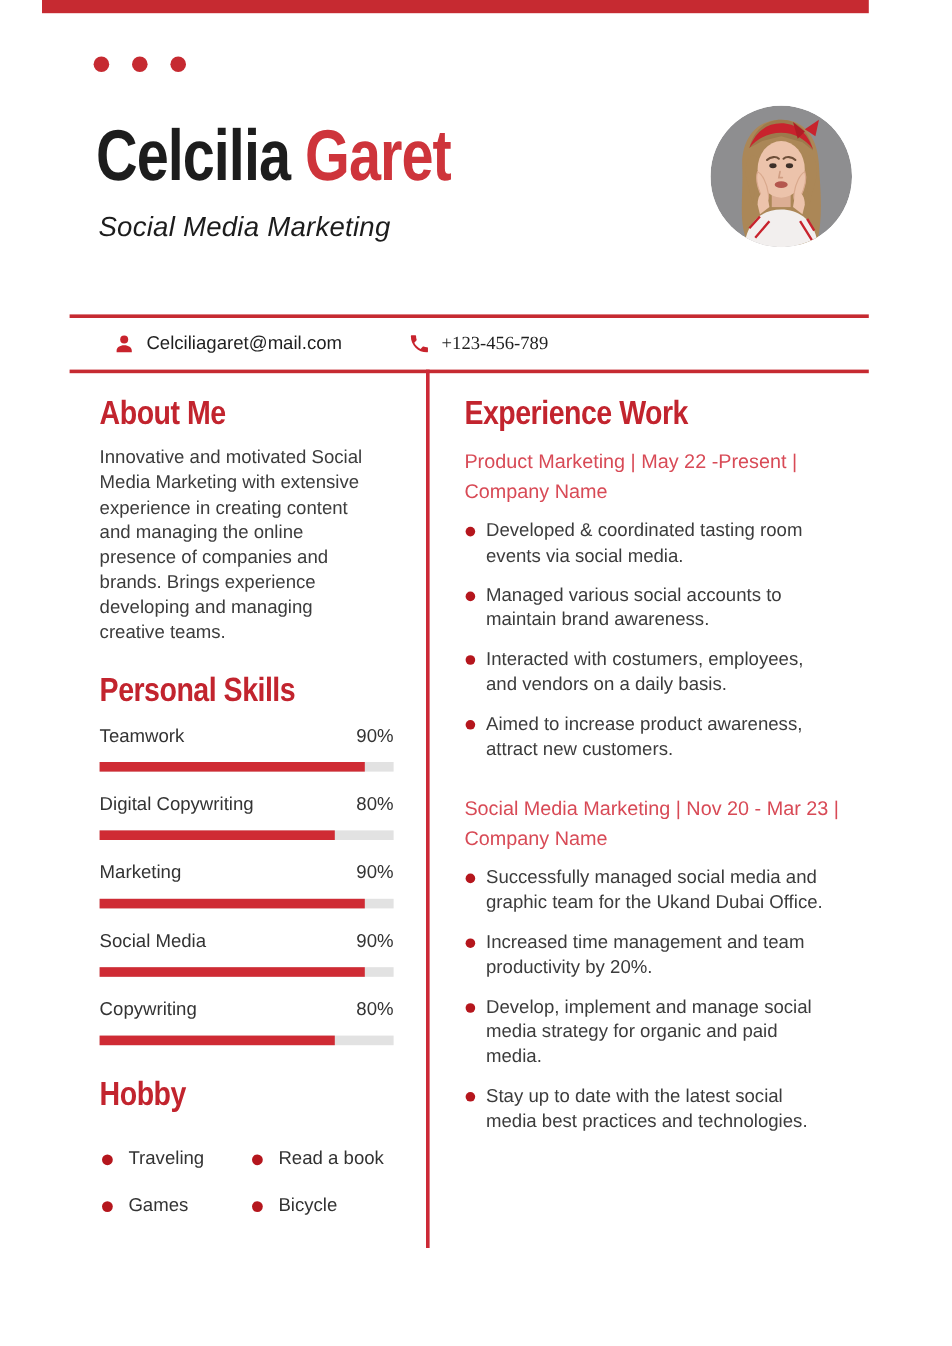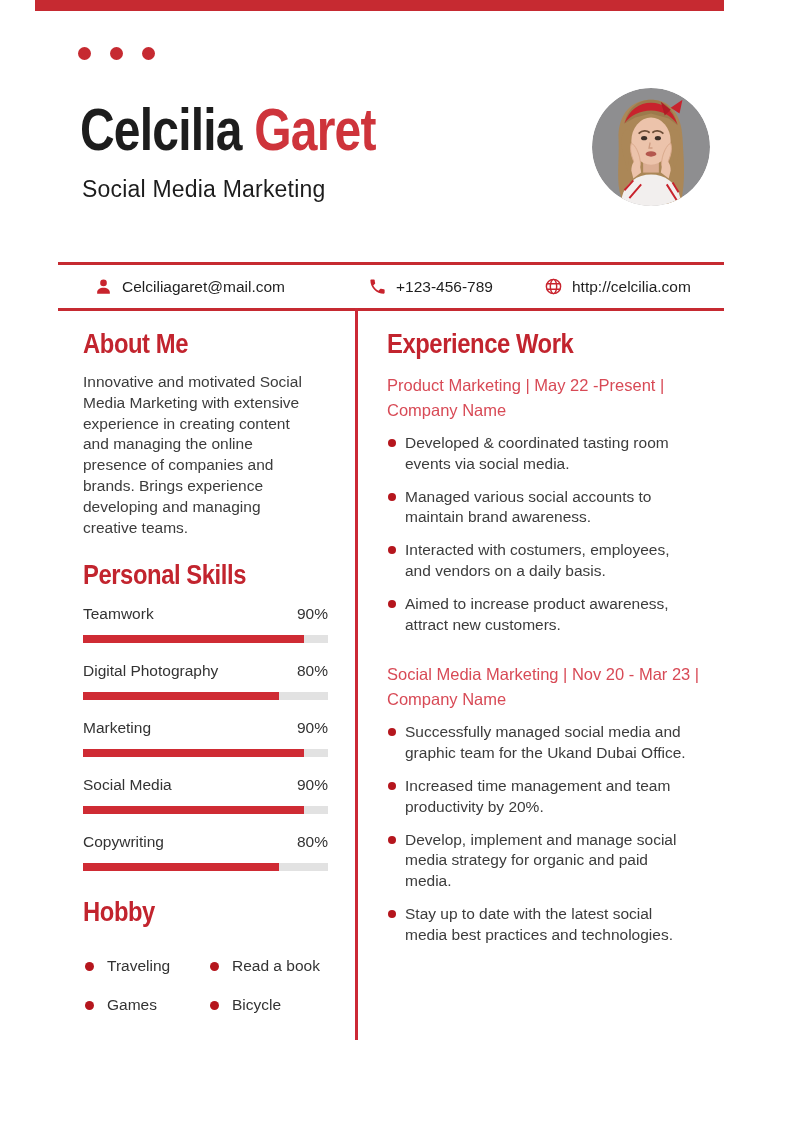--- a/index.html
+++ b/index.html
@@ -10,29 +10,29 @@
   
   .top-bar { position:absolute; top:0; left:35px; width:722px; height:11px; background:#c62a31; }
   .dots { position:absolute; top:47px; left:78px; display:flex; gap:19px; }
   .dot-deco { width:13px; height:13px; border-radius:50%; background:#c62a31; }
 
   
   .name { position:absolute; left:80px; top:99px; font-size:60px; font-weight:800;
           letter-spacing:-1px; transform:scaleX(0.80); transform-origin:left top;
           white-space:nowrap; color:#1d1d1d; line-height:62px;}
   .name .last { color:#ce343b; }
-  .subtitle { position:absolute; left:82px; top:176px; font-size:23px; color:#1c1c1c; letter-spacing:0.2px; }
+  .subtitle { position:absolute; left:82px; top:176px; font-size:23px; color:#1c1c1c; letter-spacing:0.2px;font-style:italic; }
   .photo { position:absolute; left:592px; top:88px; width:118px; height:118px; border-radius:50%; overflow:hidden; }
 
   
   .contact-bar { position:absolute; left:58px; top:262px; width:678px; height:43px;
     border-top:3px solid #c62a31; border-bottom:3px solid #c62a31; }
   .contact-item { position:absolute; top:0; height:43px; display:flex; align-items:center; gap:9px;
     font-size:15.5px; color:#1f1f1f; }
-  .ci-email { left:36px; } .ci-phone { left:310px; } .ci-web { left:486px; }
+  .ci-email { left:36px; } .ci-phone { left:282px;font-family:Liberation Serif, serif; } .ci-web { left:486px; }
   .cicon { width:19px; height:19px; display:block; }
 
   
   .v-divider { position:absolute; left:355px; top:308px; width:3px; height:732px; background:#cc2936; }
 
   
   .sec-title { font-size:28px; font-weight:800; color:#c2242e; letter-spacing:-0.5px;
     transform:scaleX(0.85); transform-origin:left top; white-space:nowrap; line-height:30px; }
 
   
@@ -120,30 +120,20 @@
         <path d="M12 13.5c-4.6 0-8 2.4-8 5.8V21h16v-1.7c0-3.4-3.4-5.8-8-5.8z" fill="#c8232d"></path>
       </svg>
       <span>Celciliagaret@mail.com</span>
     </div>
     <div class="contact-item ci-phone">
       <svg class="cicon" viewBox="0 0 24 24">
         <path d="M6.62 10.79c1.44 2.83 3.76 5.14 6.59 6.59l2.2-2.2c.27-.27.67-.36 1.02-.24 1.12.37 2.33.57 3.57.57.55 0 1 .45 1 1V20c0 .55-.45 1-1 1-9.39 0-17-7.61-17-17 0-.55.45-1 1-1h3.5c.55 0 1 .45 1 1 0 1.25.2 2.45.57 3.57.11.35.03.74-.25 1.02l-2.2 2.2z" fill="#c8232d"></path>
       </svg>
       <span>+123-456-789</span>
     </div>
-    <div class="contact-item ci-web">
-      <svg class="cicon" viewBox="0 0 24 24">
-        <g fill="none" stroke="#c8232d" stroke-width="1.8">
-          <circle cx="12" cy="12" r="9"></circle>
-          <ellipse cx="12" cy="12" rx="4" ry="9"></ellipse>
-          <path d="M3.6 8.5h16.8M3.6 15.5h16.8"></path>
-        </g>
-      </svg>
-      <span>http://celcilia.com</span>
-    </div>
   </div>
 
   <div class="v-divider"></div>
 
   <div class="sec-title about-title">About Me</div>
   <div class="about-text">Innovative and motivated Social
 Media Marketing with extensive
 experience in creating content
 and managing the online
 presence of companies and
@@ -157,21 +147,21 @@
         <div class="skill-top">
           <span>Teamwork</span>
           <span>90%</span>
         </div>
         <div class="skill-bar">
           <div class="skill-fill" style="width: 90%;"></div>
         </div>
       </div>
       <div class="skill">
         <div class="skill-top">
-          <span>Digital Photography</span>
+          <span>Digital Copywriting</span>
           <span>80%</span>
         </div>
         <div class="skill-bar">
           <div class="skill-fill" style="width: 80%;"></div>
         </div>
       </div>
       <div class="skill">
         <div class="skill-top">
           <span>Marketing</span>
           <span>90%</span>

